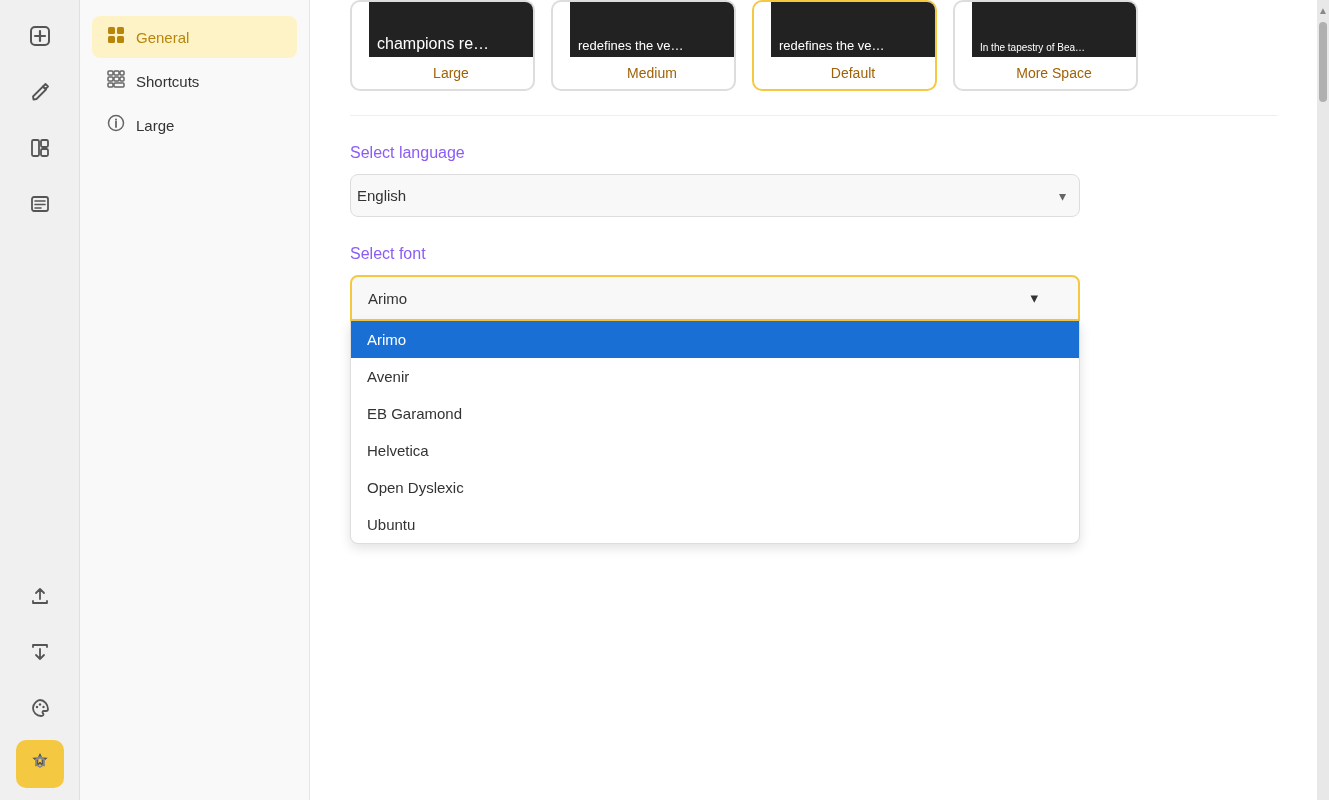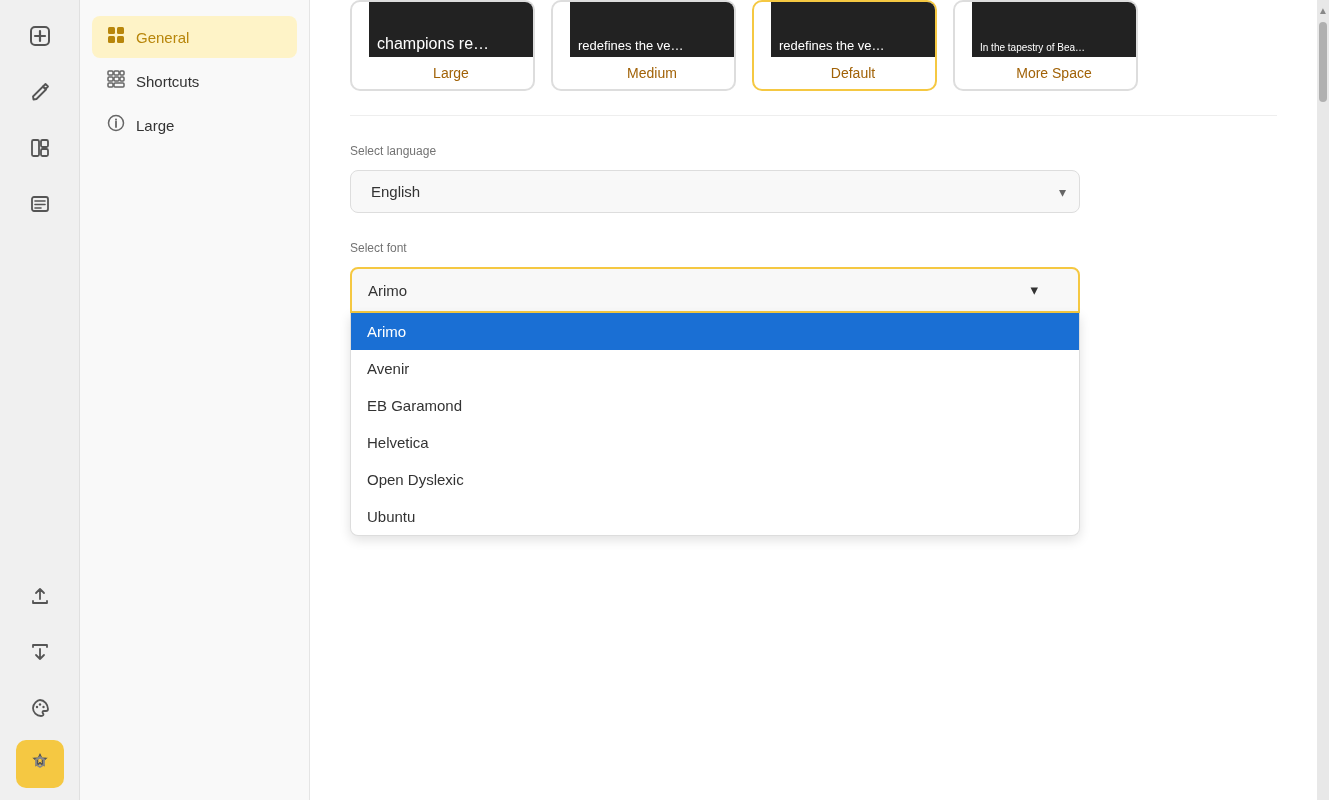--- a/index.html
+++ b/index.html
@@ -124,35 +124,35 @@
     }
     .font-preview-label {
       padding: 8px 0;
       text-align: center;
       font-size: 14px;
       color: #a16207;
     }
 
     
     .section-label {
-      font-size: 12px;
+      font-size: 16px;
       font-weight: 500;
-      color: #737373;
+      color: #8b5cf6;
       margin-bottom: 12px;
     }
 
     
     .language-section { margin-bottom: 28px; }
     .language-select-wrapper {
       position: relative;
       width: 730px;
     }
     .language-select {
       width: 100%;
-      padding: 12px 40px 12px 20px;
+      padding: 12px 40px 12px 6px;
       font-size: 15px;
       border: 1px solid #ddd;
       border-radius: 8px;
       background: #f8f8f8;
       appearance: none;
       cursor: pointer;
       color: #333;
       outline: none;
     }
     .select-chevron {

